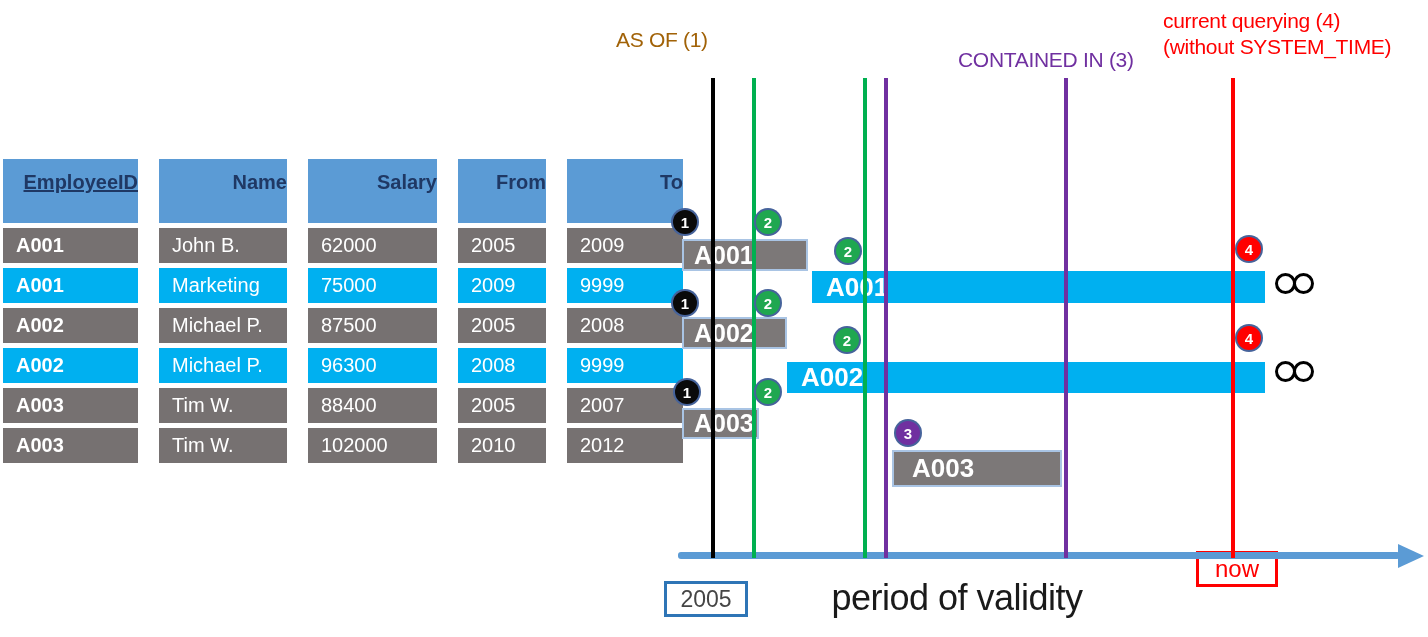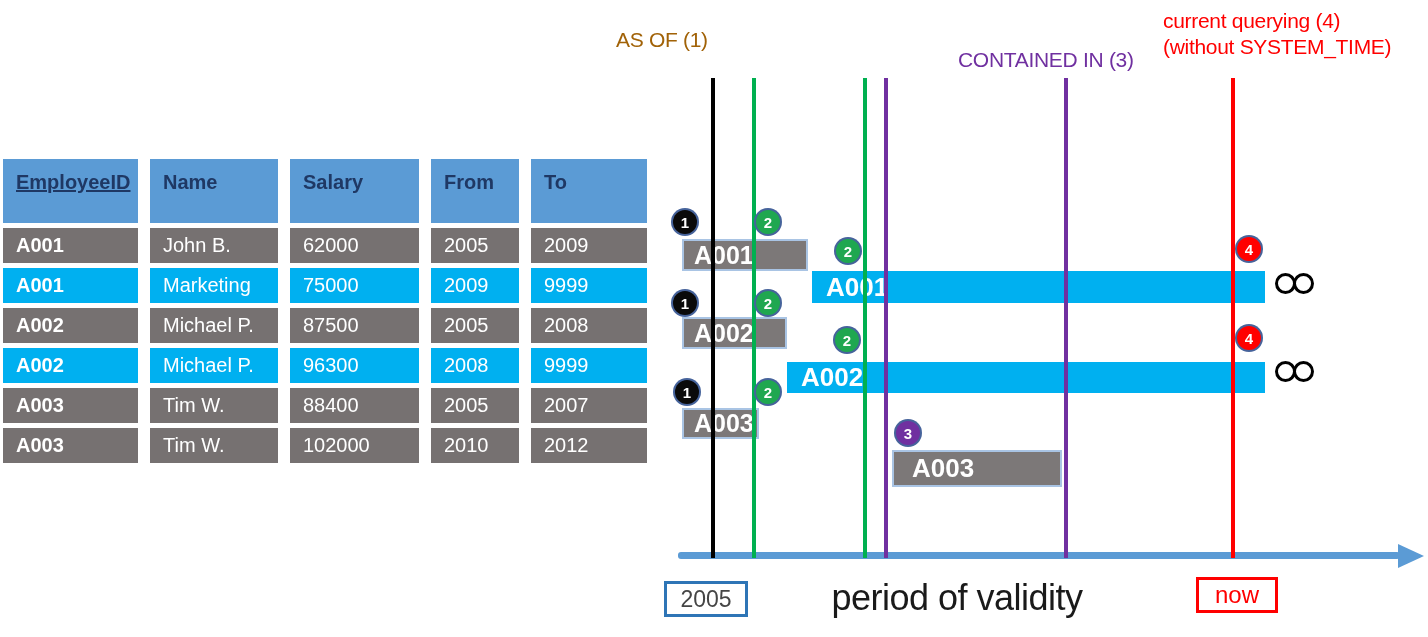--- a/index.html
+++ b/index.html
@@ -1,21 +1,21 @@
 <!DOCTYPE html>
 <html><head>
 <meta charset="utf-8">
 <style>
   html,body{margin:0;padding:0;background:#fff;}
   *{box-sizing:border-box;font-family:"Liberation Sans",sans-serif;}
   #canvas{position:relative;width:1428px;height:637px;background:#fff;overflow:hidden;}
 
   
   .emp-table{position:absolute;left:3px;top:159px;display:flex;flex-direction:column;}
-  .t-row{display:flex;gap:12px;margin-bottom:5px;}
+  .t-row{display:flex;gap:21px;margin-bottom:5px;text-align:right;}
   .t-row .c0{width:135px;}
   .t-row .c1{width:128px;}
   .t-row .c2{width:129px;}
   .t-row .c3{width:88px;}
   .t-row .c4{width:116px;}
   .t-head{height:64px;}
   .t-head > div{background:#5B9BD5;color:#1F3864;font-weight:bold;font-size:20px;
     padding:12px 0 0 13px;}
   .t-head .underline{text-decoration:underline;}
   .t-body-row{height:35px;}
@@ -68,21 +68,21 @@
   
   .axis-shaft{position:absolute;left:678px;top:552px;width:722px;height:7px;background:#5B9BD5;border-radius:3px;z-index:4;}
   .axis-head{position:absolute;left:1398px;top:543.5px;width:0;height:0;z-index:4;
     border-top:12px solid transparent;border-bottom:12px solid transparent;border-left:26px solid #5B9BD5;}
 
   
   .year-box{position:absolute;left:664px;top:581px;width:84px;height:36px;border:3px solid #2E75B6;
     color:#454545;font-size:23px;display:flex;align-items:center;justify-content:center;}
   .period-label{position:absolute;left:822px;top:577px;width:270px;text-align:center;
     color:#1A1A1A;font-size:36px;font-weight:300;letter-spacing:-0.5px;white-space:nowrap;}
-  .now-box{position:absolute;left:1196px;top:577px;width:82px;height:36px;border:3px solid #FF0000;
+  .now-box{position:absolute;left:1196px;top:551px;width:82px;height:36px;border:3px solid #FF0000;
     color:#FF0000;font-size:24px;display:flex;align-items:center;justify-content:center;}
 </style>
 </head>
 <body>
 
 <div id="canvas">
 
   <div class="emp-table">
     <div class="t-row t-head">
       <div class="c0 underline">EmployeeID</div>

